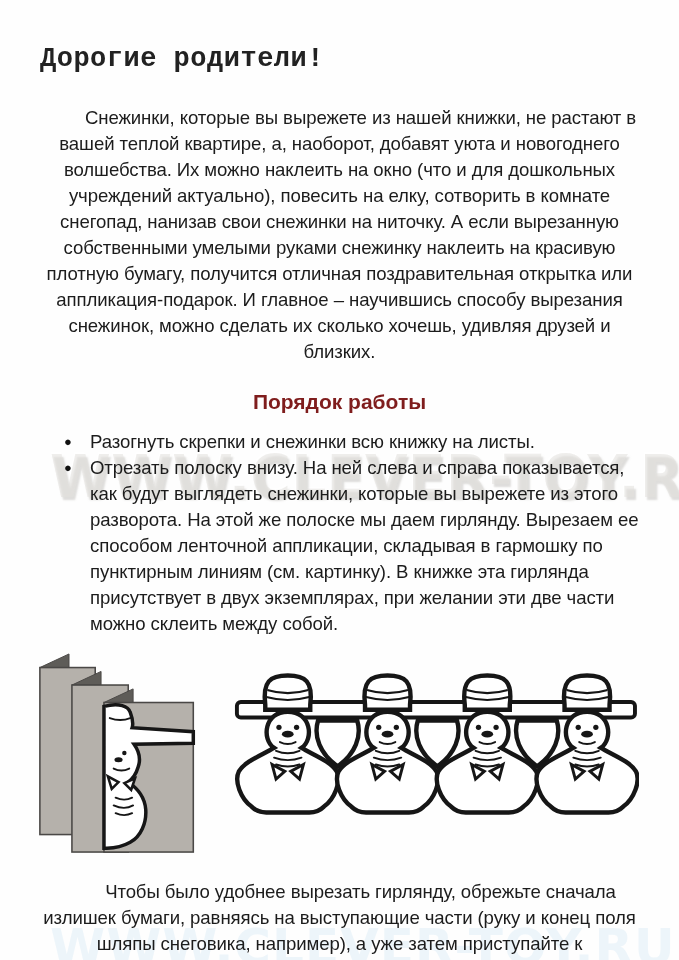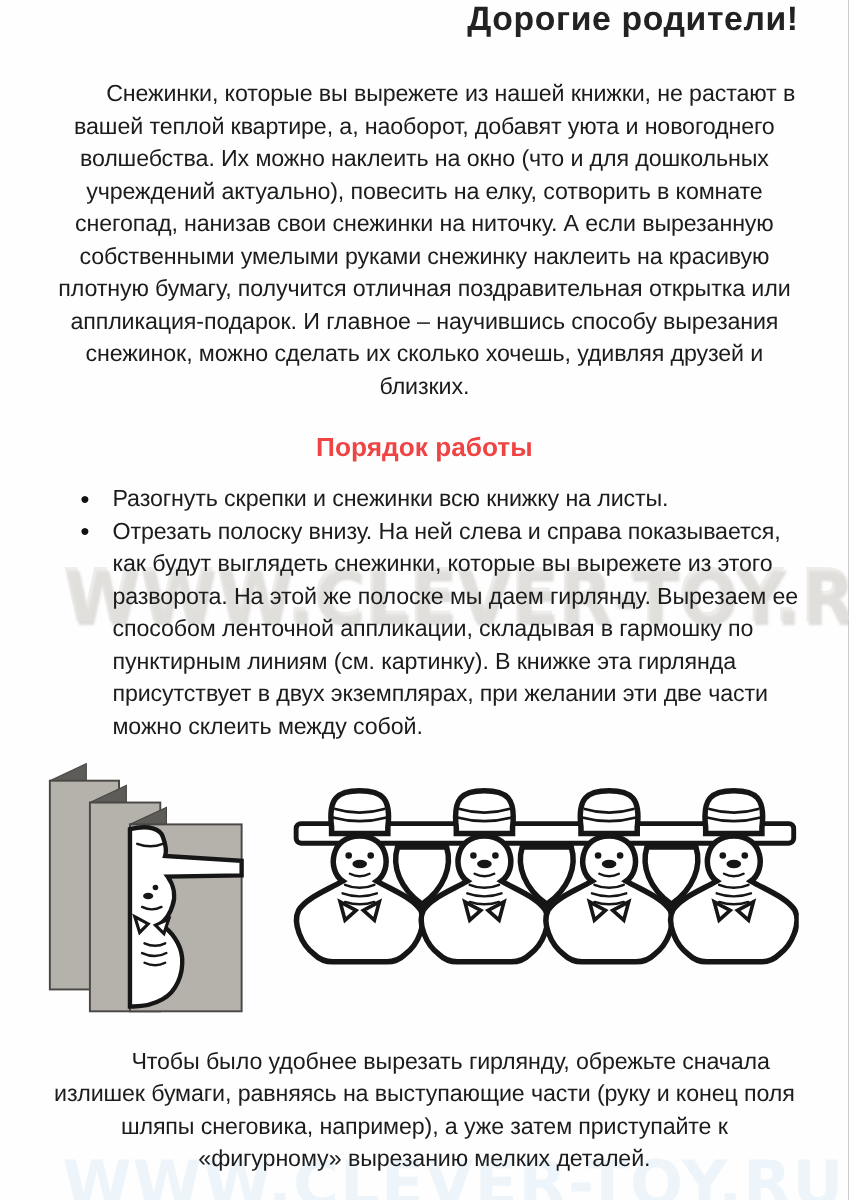--- a/index.html
+++ b/index.html
@@ -7,43 +7,43 @@
     position:relative;
     width:679px;height:960px;
     margin:0 auto;
     background:#fefefe;
     font-family:"Liberation Sans", sans-serif;
     color:#1c1c1c;
     overflow:hidden;
   }
   .content{position:relative;z-index:1;padding:0 40px;}
   .page-title{
-    margin:0;
-    text-align:right;
-    font-family:Liberation Sans, sans-serif;
+    margin:0;padding-top:44px;
+    text-align:left;
+    font-family:Liberation Mono, monospace;
     font-weight:800;
     font-size:27px;
     letter-spacing:.5px;
     color:#222;
   }
   .body-text{
     margin:0;
     font-size:18.6px;
     line-height:26px;
     letter-spacing:-0.1px;
     text-align:center;
   }
   .indent{text-indent:42px;}
   .intro{margin-top:31px;}
   .section-heading{
     margin:25px 0 15px 0;
     text-align:center;
     font-size:21px;
     font-weight:bold;
-    color:#ef4444;
+    color:#7f1d1d;
   }
   ul.steps{
     margin:0;
     padding:0 0 0 50px;
     list-style:none;
   }
   ul.steps li{
     position:relative;
     font-size:18.6px;
     line-height:26px;

